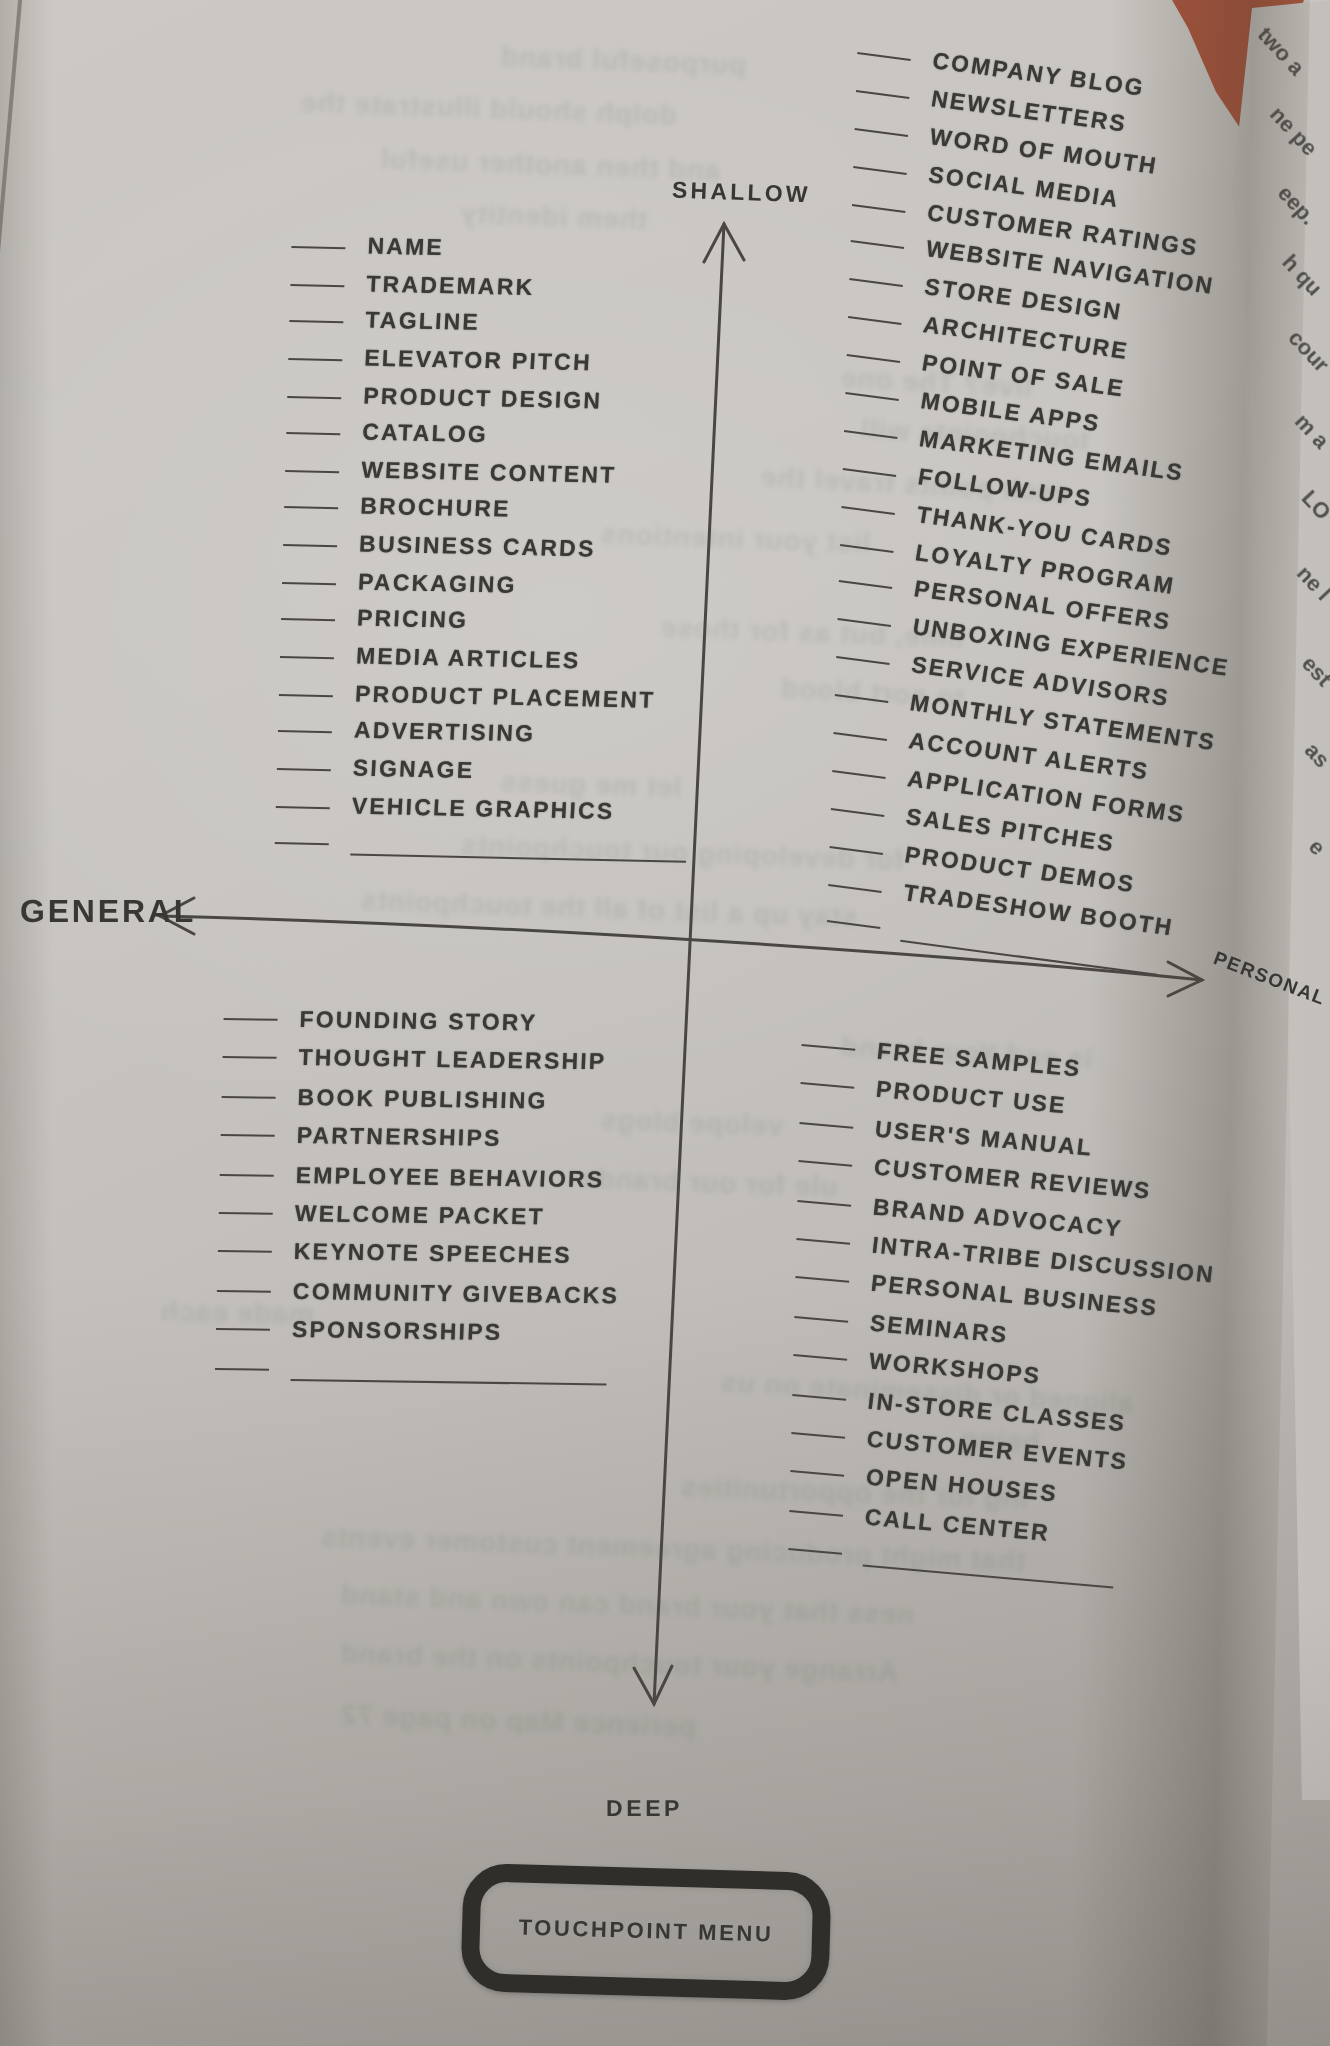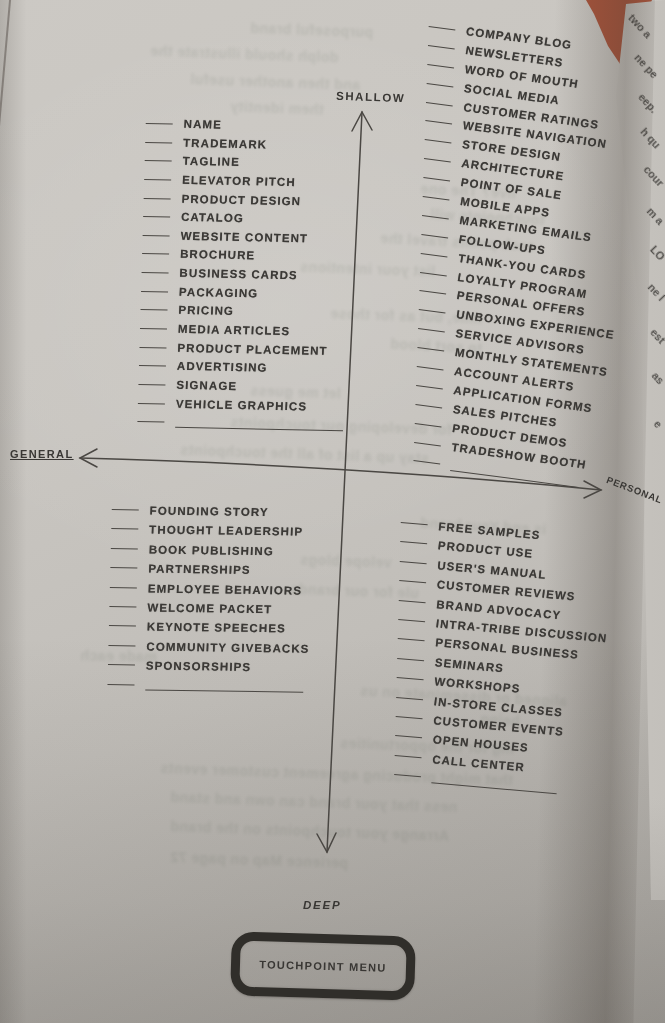--- a/index.html
+++ b/index.html
@@ -29,22 +29,22 @@
   .bleed-layer{position:absolute;inset:0;pointer-events:none;}
   .bleed{position:absolute;white-space:nowrap;font-weight:bold;font-size:14px;
     letter-spacing:0.5px;color:#4f5a4d;opacity:0.13;filter:blur(1.4px);}
   
   .frag{position:absolute;white-space:nowrap;font-weight:bold;font-size:11px;
     color:#3f3d3a;opacity:0.85;filter:blur(0.3px);}
   
   .axes{position:absolute;inset:0;pointer-events:none;}
   .axis-label{position:absolute;font-weight:bold;color:#393734;white-space:nowrap;}
   .lbl-shallow{left:336px;top:91px;font-size:11.5px;letter-spacing:1.6px;transform:rotate(2deg);}
-  .lbl-deep{left:303px;top:899px;font-size:11.5px;letter-spacing:1.8px;font-style:italic;}
-  .lbl-general{left:10px;top:448px;font-size:11px;letter-spacing:1.4px;text-decoration:underline;}
+  .lbl-deep{left:303px;top:899px;font-size:11.5px;letter-spacing:1.8px;}
+  .lbl-general{left:10px;top:448px;font-size:16px;letter-spacing:1.4px;}
   .lbl-personal{left:609px;top:474px;font-size:9.5px;letter-spacing:0.8px;transform:rotate(21deg);transform-origin:0 0;}
   
   .tp-col{position:absolute;transform-origin:0 0;}
   .col-tl{left:146px;top:114px;--rh:18.65px;--tilt:1.2deg;--bw:168px;transform:skewX(-1.6deg);}
   .col-tr{left:429px;top:17px;--rh:18.9px;--tilt:7.5deg;--bw:130px;transform:skewX(-2deg);}
   .col-bl{left:112px;top:500px;--rh:19.4px;--tilt:0.8deg;--bw:158px;transform:skewX(-1.4deg);}
   .col-br{left:401px;top:513px;--rh:19.4px;--tilt:5deg;--bw:126px;transform:skewX(-1.5deg);}
   .tp-item{display:flex;align-items:center;height:var(--rh);
     transform:rotate(var(--tilt));transform-origin:0 50%;}
   .tick{width:27px;height:0;border-top:1.4px solid #4a4743;margin-right:11px;flex:none;}

